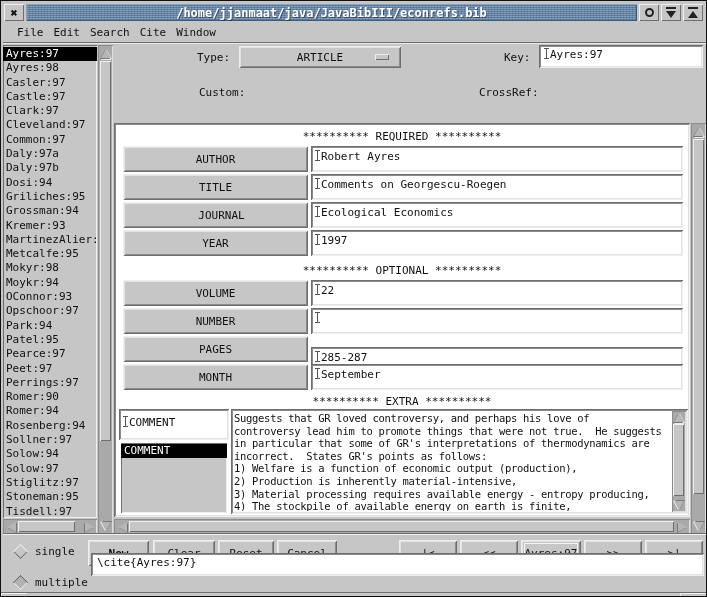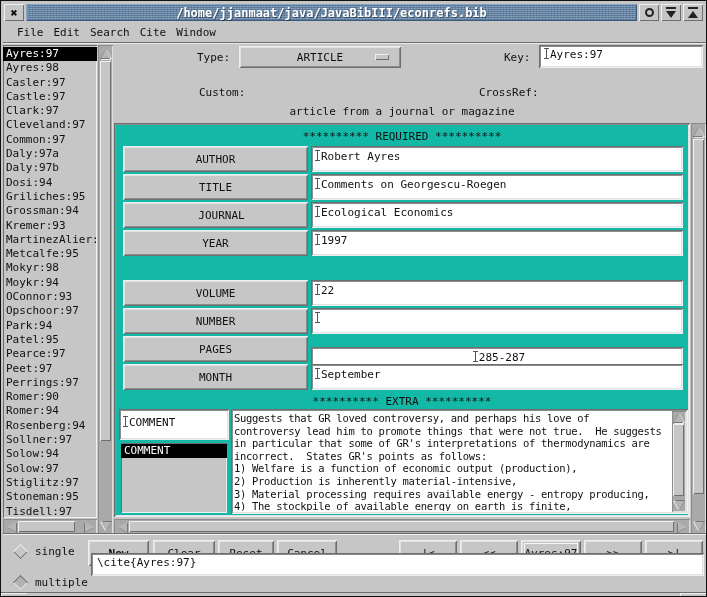--- a/index.html
+++ b/index.html
@@ -16,21 +16,21 @@
   .raised {
     background:#c6c6c6;
     box-shadow: inset 1px 1px 0 #efefef, inset -1px -1px 0 #6e6e6e,
                 inset 2px 2px 0 #e2e2e2, inset -2px -2px 0 #8c8c8c;
   }
   .raised-thin {
     background:#c6c6c6;
     box-shadow: inset 1px 1px 0 #efefef, inset -1px -1px 0 #6e6e6e;
   }
   .sunken {
-    background:#14b8a6;
+    background:#ffffff;
     box-shadow: inset 1px 1px 0 #6e6e6e, inset -1px -1px 0 #efefef,
                 inset 2px 2px 0 #8c8c8c, inset -2px -2px 0 #e2e2e2;
   }
   .white-field {
     background:#ffffff;
     box-shadow: inset 1px 1px 0 #6e6e6e, inset -1px -1px 0 #efefef,
                 inset 2px 2px 0 #8c8c8c, inset -2px -2px 0 #e2e2e2;
   }
 
   
@@ -243,21 +243,20 @@
   <span class="lbl" style="left:196px; top:50px;">Type:</span>
   <div class="type-menu raised">
     <span>ARTICLE</span>
     <span class="om-indicator raised-thin"></span>
   </div>
   <span class="lbl" style="left:503px; top:50px;">Key:</span>
   <div class="key-input white-field"><span class="caret"></span><span>Ayres:97</span></div>
 
   <span class="lbl" style="left:198px; top:85px;">Custom:</span>
   <span class="lbl" style="left:478px; top:85px;">CrossRef:</span>
-  <div class="descr">article from a journal or magazine</div>
 
   <div class="form-panel sunken">
 
     <div class="sec-header" style="top:7px;">********** REQUIRED **********</div>
     <div id="rows-required">
 
         <div class="frow">
           <div class="frow-label raised" style="top: 23px;">AUTHOR</div>
           <div class="frow-input white-field" style="top: 23px;"><span class="caret"></span><span>Robert Ayres</span></div>
         </div>
@@ -271,35 +270,36 @@
           <div class="frow-label raised" style="top: 79px; padding-left: 12px;">JOURNAL</div>
           <div class="frow-input white-field" style="top: 79px;"><span class="caret"></span><span>Ecological Economics</span></div>
         </div>
 
         <div class="frow">
           <div class="frow-label raised" style="top: 107px;">YEAR</div>
           <div class="frow-input white-field" style="top: 107px;"><span class="caret"></span><span>1997</span></div>
         </div>
       </div>
 
+    <div class="sec-header" style="top:141px;">********** OPTIONAL **********</div>
     <div id="rows-optional">
 
         <div class="frow">
           <div class="frow-label raised" style="top: 157px;">VOLUME</div>
           <div class="frow-input white-field" style="top: 157px;"><span class="caret"></span><span>22</span></div>
         </div>
 
         <div class="frow">
           <div class="frow-label raised" style="top: 185px;">NUMBER</div>
           <div class="frow-input white-field" style="top: 185px;"><span class="caret"></span><span></span></div>
         </div>
 
         <div class="frow">
           <div class="frow-label raised" style="top: 213px;">PAGES</div>
-          <div class="frow-input white-field" style="top: 224px; text-align: center;"><span class="caret"></span><span>285-287</span></div>
+          <div class="frow-input white-field" style="top: 224px;"><span class="caret"></span><span>285-287</span></div>
         </div>
 
         <div class="frow">
           <div class="frow-label raised" style="top: 241px;">MONTH</div>
           <div class="frow-input white-field" style="top: 241px;"><span class="caret"></span><span>September</span></div>
         </div>
       </div>
 
     <div class="sec-header" style="top:272px;">********** EXTRA **********</div>
 

